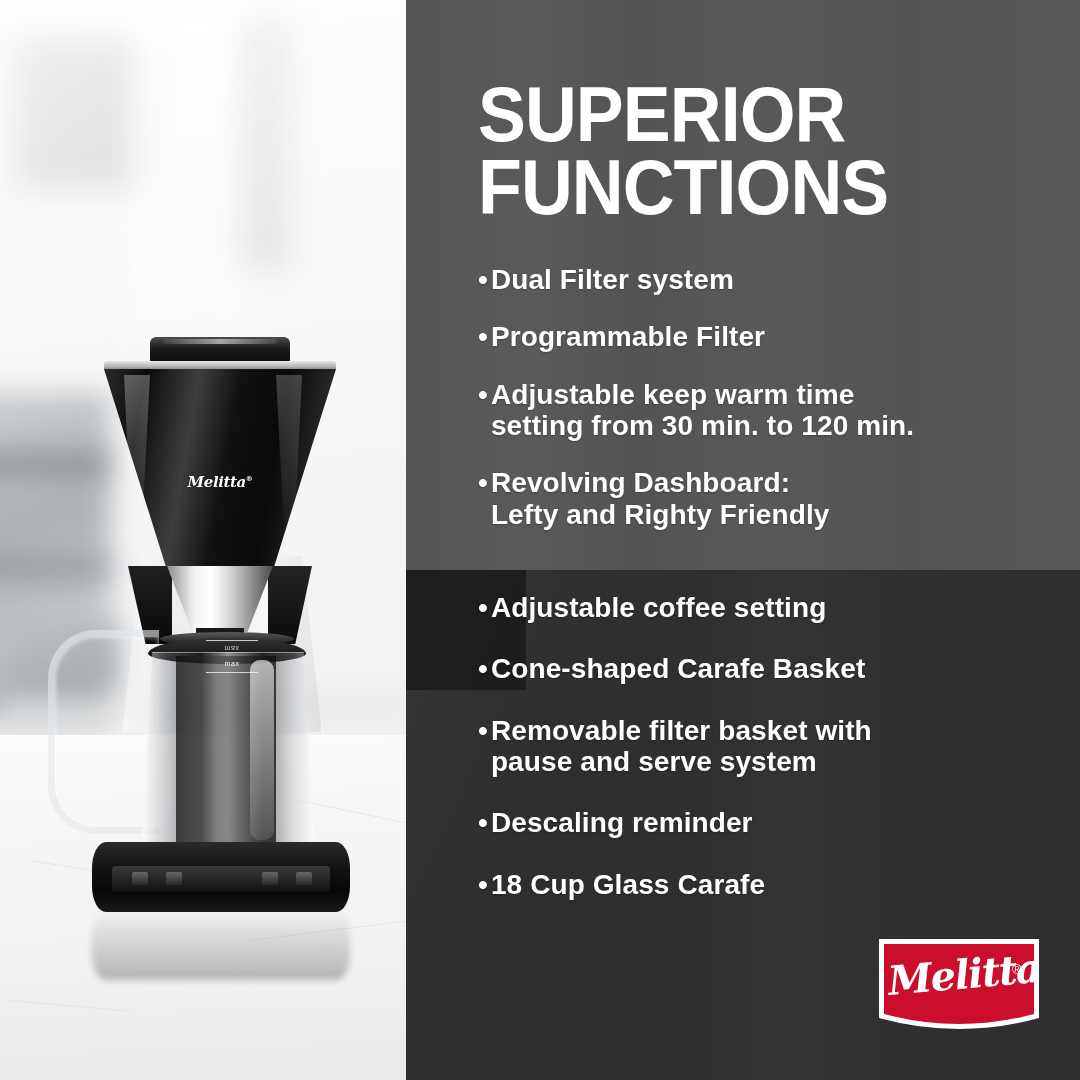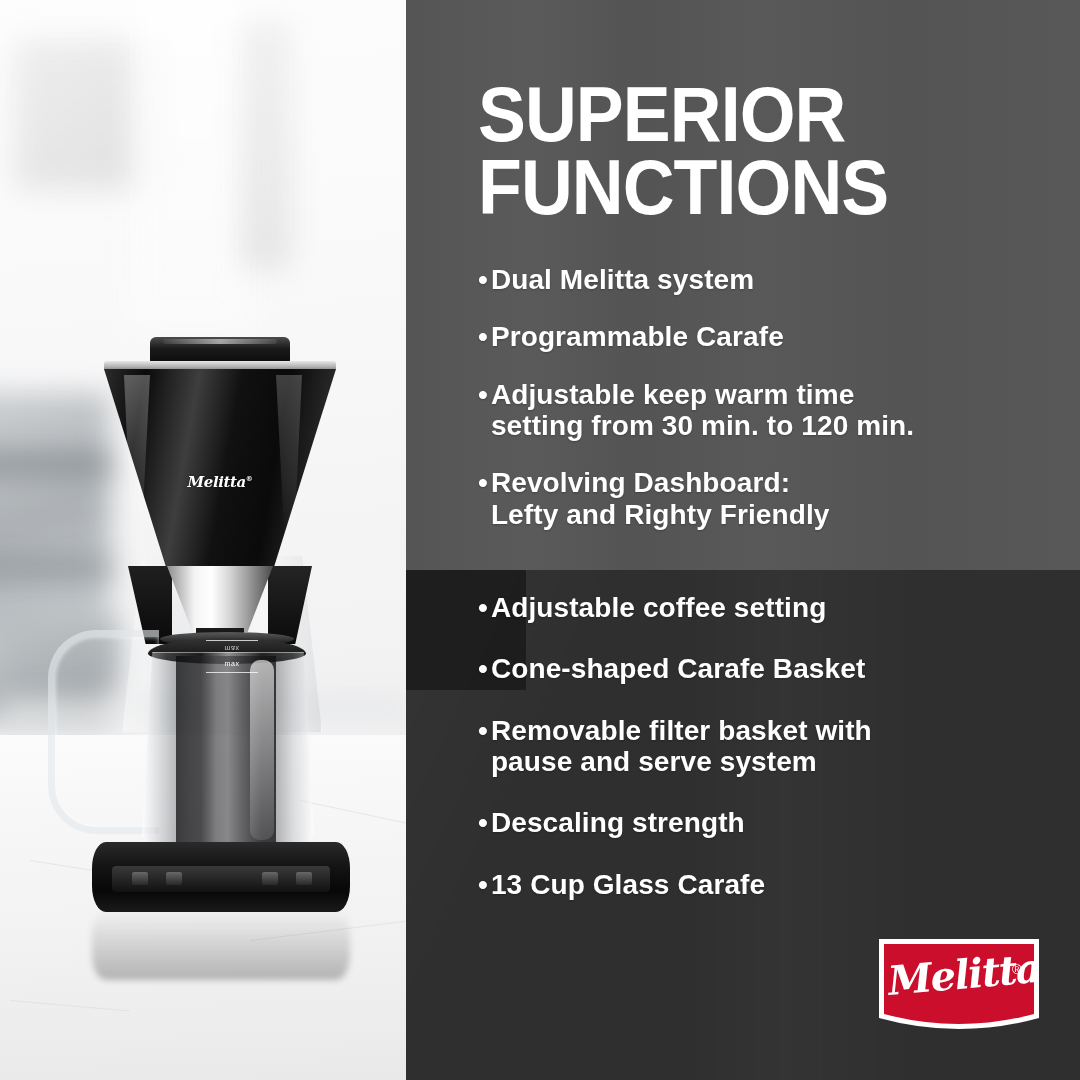--- a/index.html
+++ b/index.html
@@ -225,25 +225,25 @@
   </div>
 
   <div class="heading">
     <div>SUPERIOR</div>
     <div>FUNCTIONS</div>
   </div>
 
   <div class="bullets top">
     <div class="bullet">
       <span class="dot">•</span>
-      <span class="btext">Dual Melitta system</span>
-    </div>
-    <div class="bullet">
-      <span class="dot">•</span>
-      <span class="btext">Programmable Carafe</span>
+      <span class="btext">Dual Filter system</span>
+    </div>
+    <div class="bullet">
+      <span class="dot">•</span>
+      <span class="btext">Programmable Filter</span>
     </div>
     <div class="bullet">
       <span class="dot">•</span>
       <span class="btext">Adjustable keep warm time
 setting from 30 min. to 120 min.</span>
     </div>
     <div class="bullet">
       <span class="dot">•</span>
       <span class="btext">Revolving Dashboard:
 Lefty and Righty Friendly</span>
@@ -259,25 +259,25 @@
       <span class="dot">•</span>
       <span class="btext">Cone-shaped Carafe Basket</span>
     </div>
     <div class="bullet">
       <span class="dot">•</span>
       <span class="btext">Removable filter basket with
 pause and serve system</span>
     </div>
     <div class="bullet">
       <span class="dot">•</span>
-      <span class="btext">Descaling strength</span>
-    </div>
-    <div class="bullet">
-      <span class="dot">•</span>
-      <span class="btext">13 Cup Glass Carafe</span>
+      <span class="btext">Descaling reminder</span>
+    </div>
+    <div class="bullet">
+      <span class="dot">•</span>
+      <span class="btext">18 Cup Glass Carafe</span>
     </div>
   </div>
 
   <div class="logo">
     <svg viewBox="0 0 166 100">
       <path d="M3 3 H163 V82 Q83 104 3 82 Z" fill="#ffffff"></path>
       <path d="M8 8 H158 V78 Q83 98 8 78 Z" fill="#CC0E2D"></path>
     </svg>
     <div class="logo-word">Melitta</div>
     <div class="logo-r">®</div>

